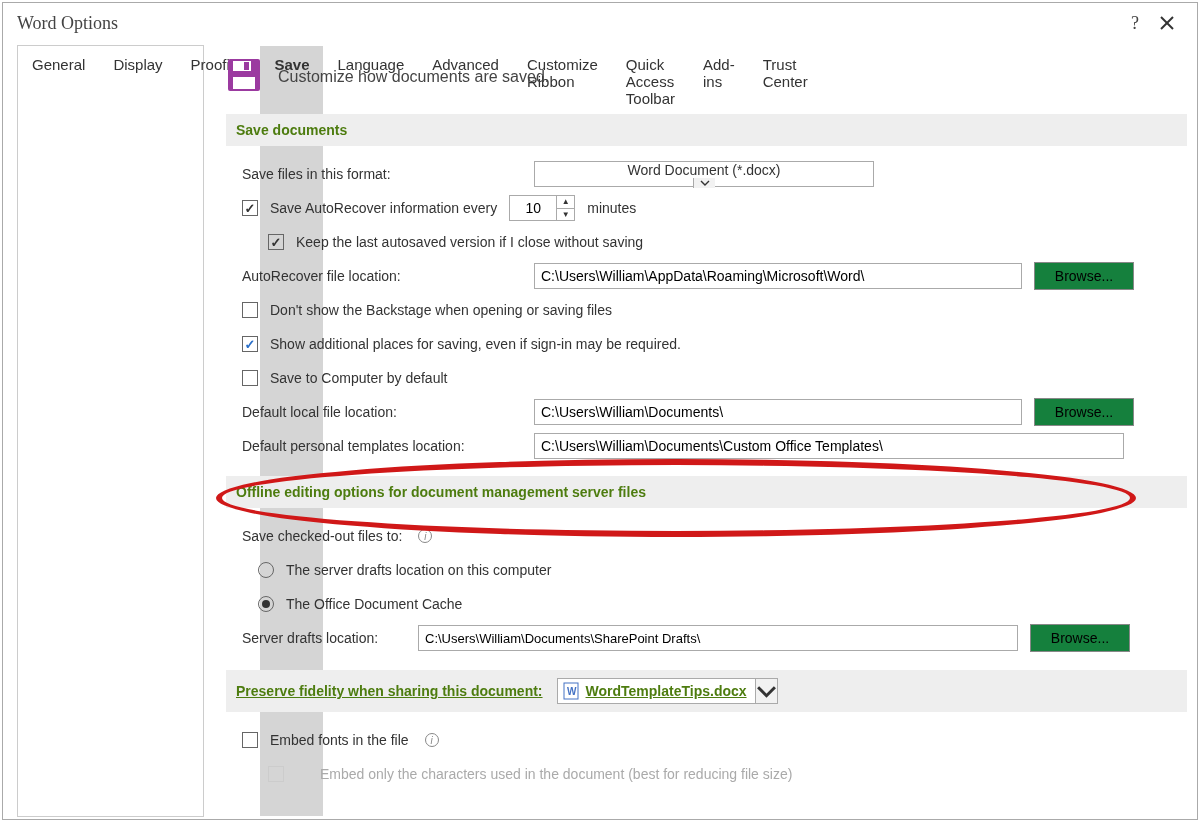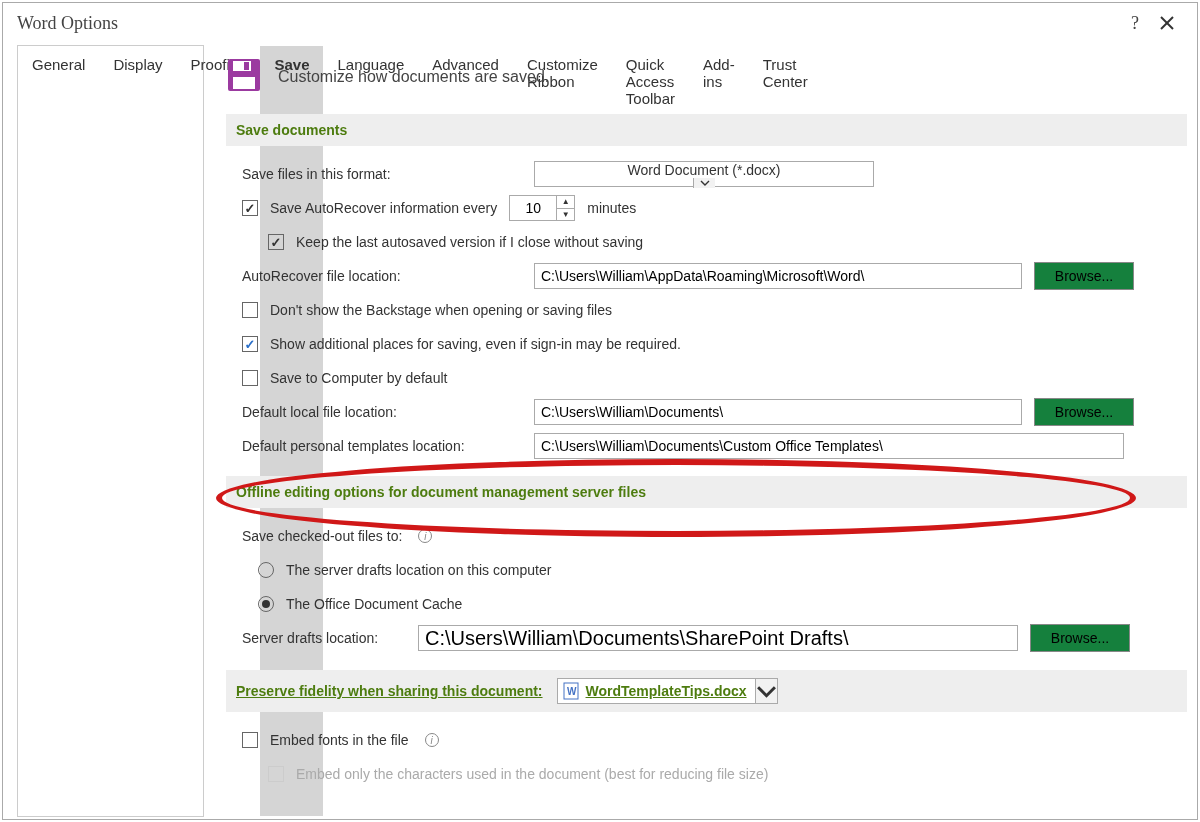--- a/index.html
+++ b/index.html
@@ -97,21 +97,21 @@
   height: 26px;
   border: 1px solid #aaa;
   padding: 2px 6px;
   font-size: 14px;
 }
 input[type="text"].med {
   width: 600px;
   height: 26px;
   border: 1px solid #aaa;
   padding: 2px 6px;
-  font-size: 20px;
+  font-size: 13px;
 }
 .select {
   display: flex;
   align-items: center;
   border: 1px solid #aaa;
   height: 26px;
   width: 340px;
   background: #fff;
   flex-direction: column;
 }
@@ -170,21 +170,21 @@
   display: inline-flex; align-items: center; border: 1px solid #aaa;
   height: 26px; background: #fff;
 }
 .doc-select .doc-icon { width: 18px; height: 18px; margin: 0 4px; }
 .doc-select .sv { padding: 0 8px 0 2px; }
 .doc-select .select-arrow {
   width: 22px; height: 24px; border-left: 1px solid #aaa;
   display: flex; align-items: center; justify-content: center;
   background: #f2f2f2;
 }
-.disabled-text { color: #aaa; }
+.disabled-text { color: #aaa; margin-left: 24px; }
 .red-ellipse {
   position: absolute;
   border: 6px solid #d01818;
   border-radius: 50%;
   pointer-events: none;
 }
 </style>
 </head>
 <body>
 

